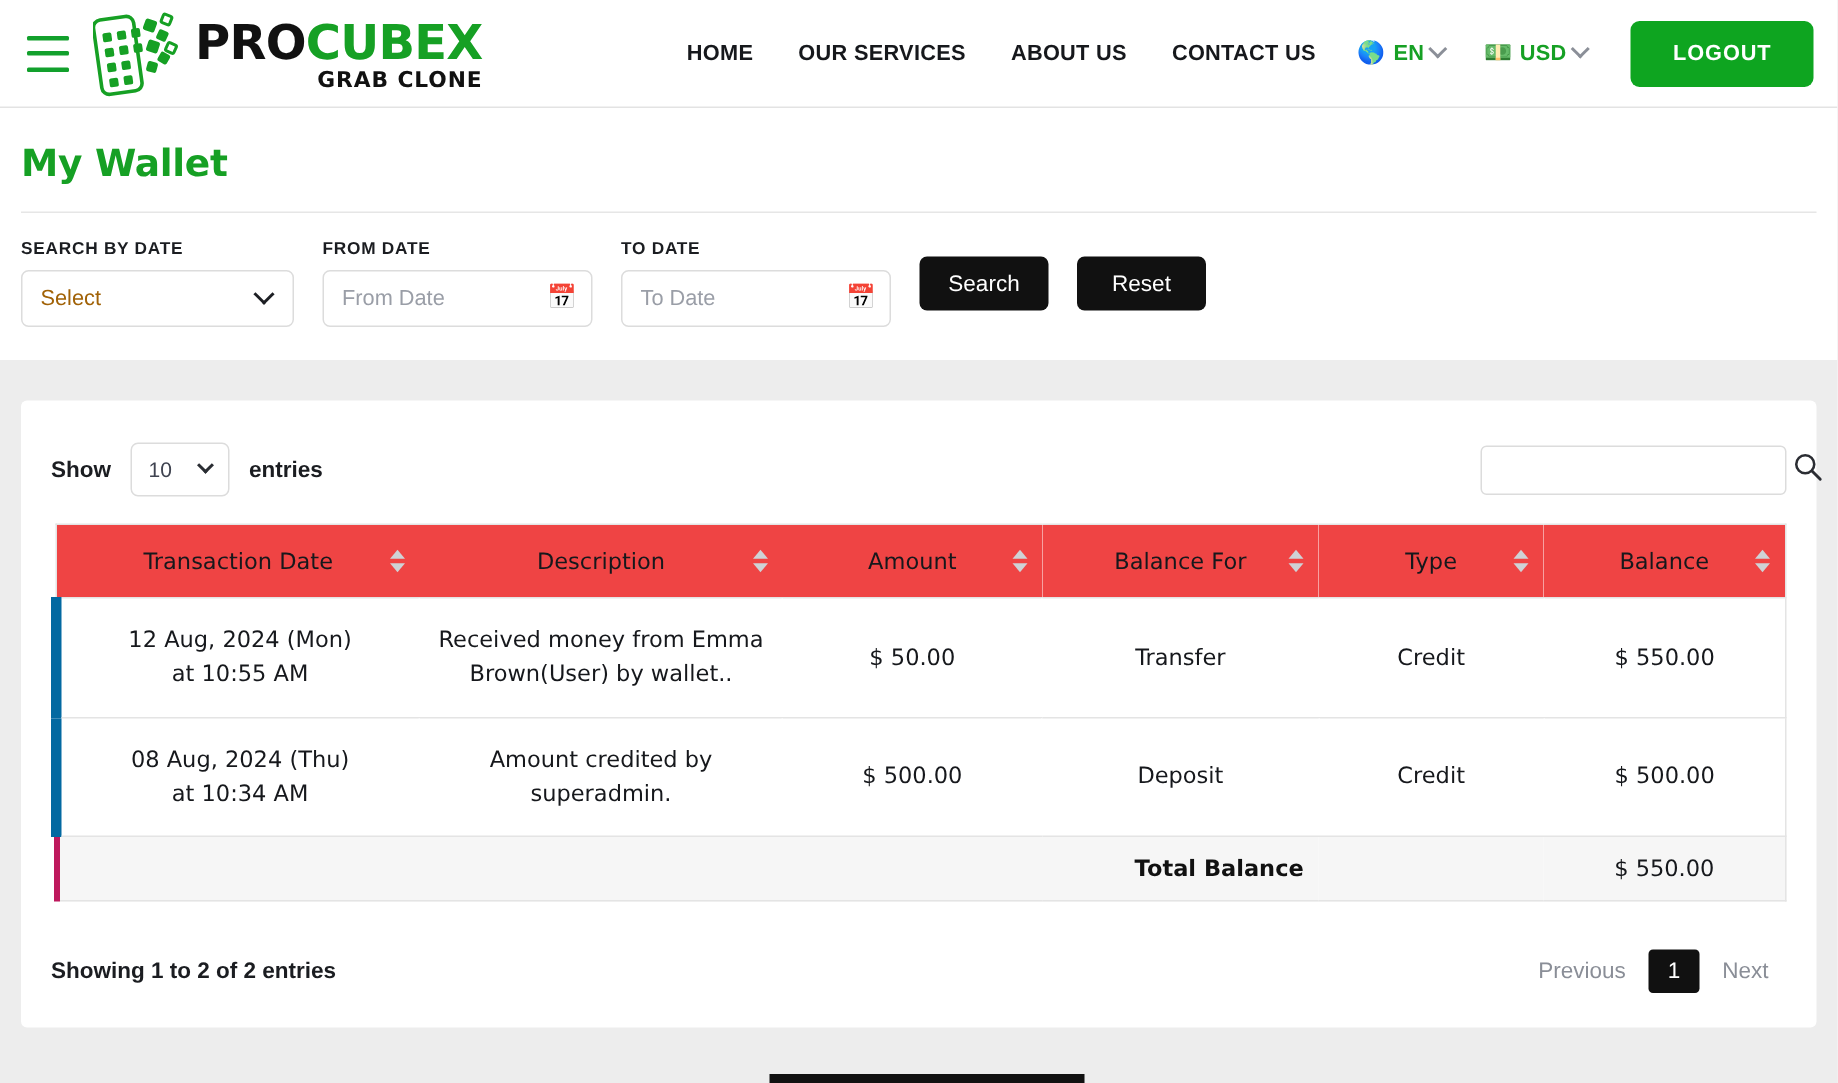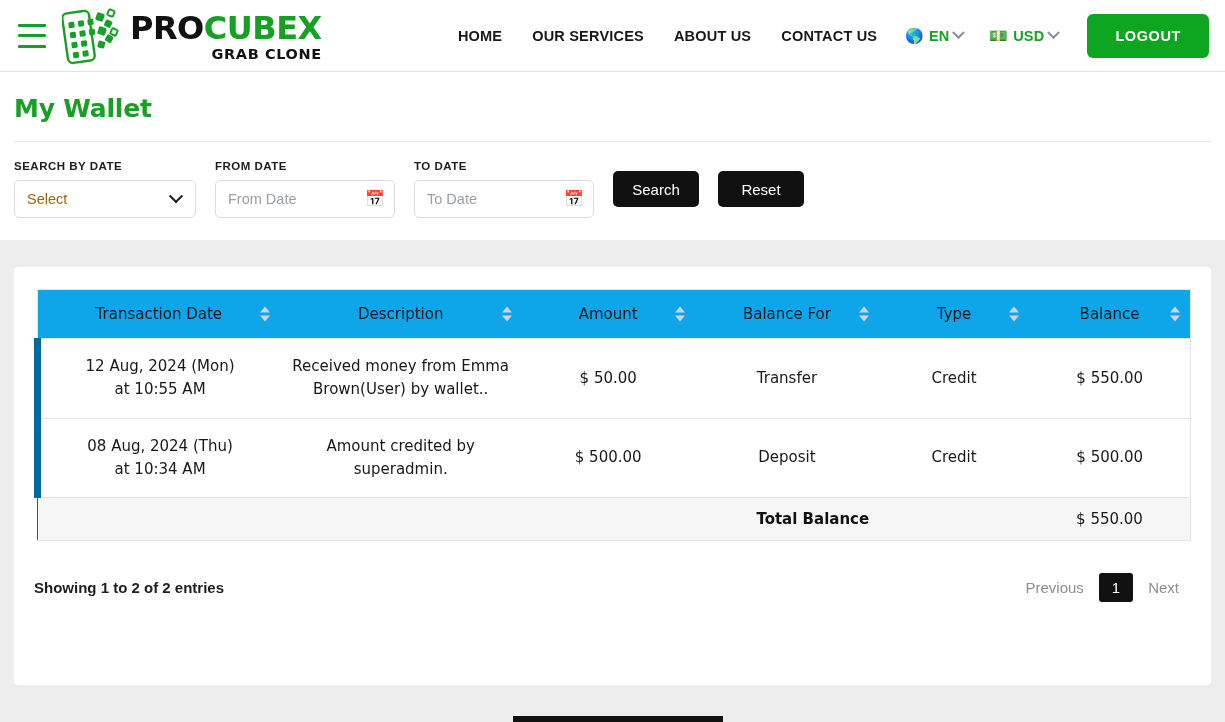--- a/index.html
+++ b/index.html
@@ -154,21 +154,21 @@
     background: #fff; outline: none;
     padding: 0 10px; font-size: 14px;
     font-family: "Liberation Sans", sans-serif;
   }
   .search-icon {
     position: absolute; right: -24px; top: 4px;
     width: 20px; height: 20px;
   }
 
   table { width: 100%; border-collapse: collapse; }
-  thead tr { background: #0ea5e9; }
+  thead tr { background: #ef4444; }
   thead th {
     font-size: 15px; font-weight: 400; color: #16181c;
     padding: 15px 8px; text-align: center;
     border-top: 1px solid #e4e4e4; border-bottom: 1px solid #e4e4e4;
     position: relative;
     font-family: "DejaVu Sans", sans-serif;
   }
   thead th:first-child { border-left: 1px solid #e4e4e4; }
   thead th:last-child { border-right: 1px solid #e4e4e4; }
   .th-inner { display: inline-block; position: relative; }
@@ -196,21 +196,21 @@
   .cell-multi { display: block; }
   tfoot td {
     background: #f6f6f6;
     font-size: 15px; padding: 12px 10px;
     border-bottom: 1px solid #e4e4e4;
     border-top: 1px solid #e4e4e4;
     font-family: "DejaVu Sans", sans-serif;
   }
   tfoot td.lbl { text-align: right; font-weight: 800; color: #111111; }
   tfoot td.val { text-align: center; color: #16181c; }
-  tfoot td:first-child { border-left: 1px solid #be185d; }
+  tfoot td:first-child { border-left: 4px solid #be185d; }
   tfoot td:last-child { border-right: 1px solid #e4e4e4; }
 
   .table-footer {
     display: flex; align-items: center; justify-content: space-between;
     padding-top: 32px;
   }
   .info { font-size: 15px; font-weight: 700; color: #1b1d21; }
   .pager { display: flex; align-items: center; gap: 3px; }
   .pg {
     font-size: 15px; color: #8a8e97;
@@ -329,20 +329,38 @@
       </div>
     </div>
 
     <button class="blk-btn">Search</button>
     <button class="blk-btn">Reset</button>
   </div>
 </div>
 
 <div class="card">
 
+  <div class="table-controls">
+    <div class="show-entries">
+      <span class="lbl">Show</span>
+      <div class="len-select">
+        <span class="val">10</span>
+        <span class="len-chevron"></span>
+      </div>
+      <span class="lbl">entries</span>
+    </div>
+
+    <div class="search-wrap">
+      <input class="search-input" type="text" placeholder="" style="">
+      <svg class="search-icon" viewBox="0 0 20 20">
+        <circle cx="8.5" cy="8.5" r="6" fill="none" stroke="#2b2d33" stroke-width="1.7"></circle>
+        <line x1="13" y1="13" x2="18.5" y2="18.5" stroke="#2b2d33" stroke-width="1.9" stroke-linecap="round"></line>
+      </svg>
+    </div>
+  </div>
 
   <table>
     <thead>
       <tr>
         <th style="width:21%">
           <span class="th-inner"><span>Transaction Date</span></span>
           <span class="sorter">
               <i class="up"></i>
               <i class="dn"></i>
             </span>

